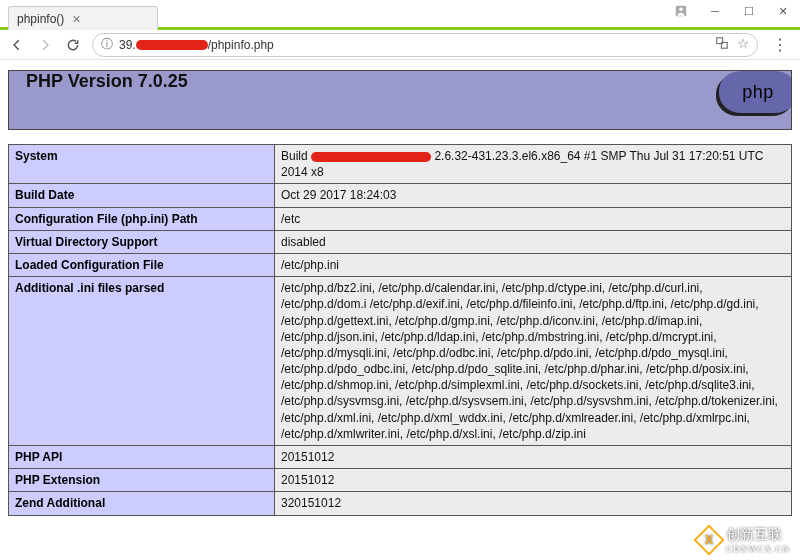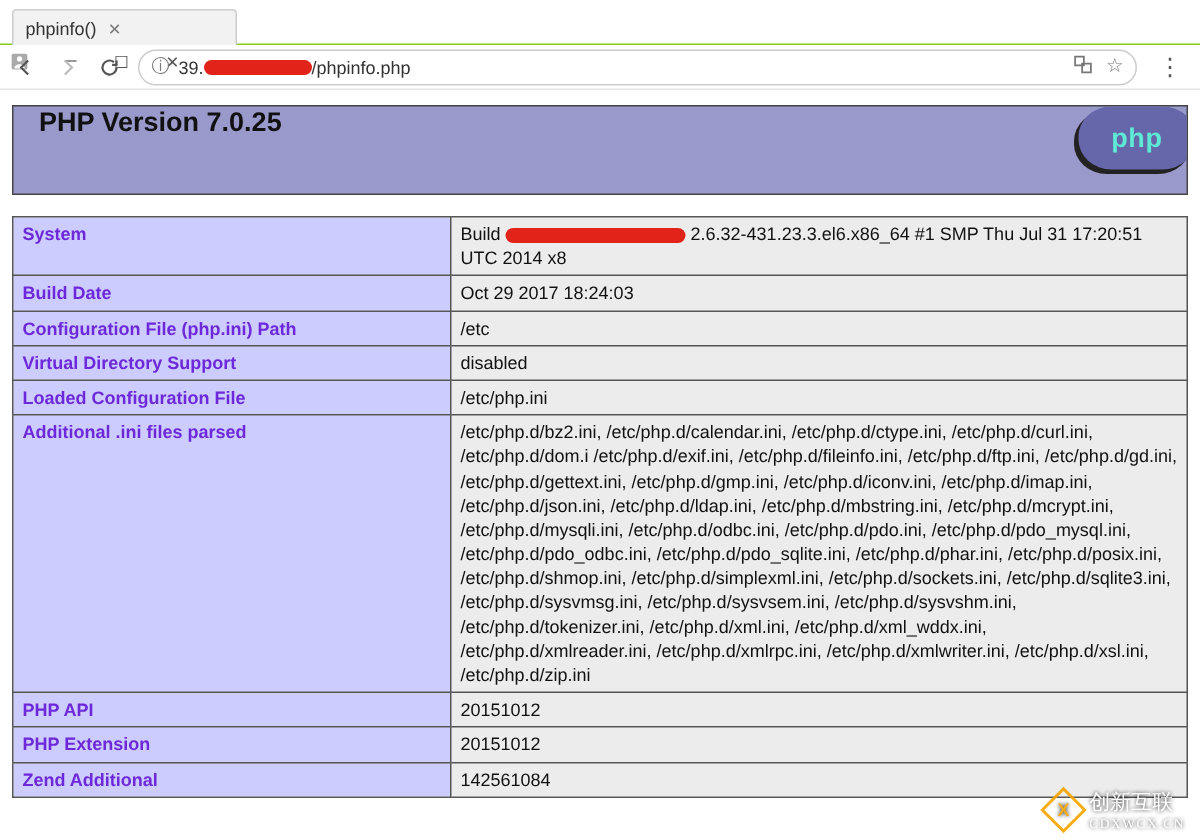--- a/index.html
+++ b/index.html
@@ -1,39 +1,39 @@
 <!DOCTYPE html>
 <html><head>
 <meta charset="utf-8">
 <style>
   * { box-sizing: border-box; margin: 0; padding: 0; }
   body { font-family: "Segoe UI", Arial, sans-serif; font-size: 12px; background: #fff; width: 800px; height: 560px; overflow: hidden; position: relative; }
-  .titlebar { height: 30px; background: #fff; display: flex; align-items: flex-start; border-bottom: 1px solid #84cc16; flex-direction: column; }
+  .titlebar { height: 30px; background: #fff; display: flex; align-items: flex-start; border-bottom: 3px solid #84cc16; }
   .tabs-region { flex: 1; display: flex; align-items: flex-end; padding-top: 6px; padding-left: 8px; }
   .tab { height: 24px; background: #f2f2f2; border: 1px solid #ccc; border-bottom: none; border-radius: 3px 3px 0 0; display: flex; align-items: center; padding: 0 8px; gap: 8px; font-size: 12px; color: #333; min-width: 150px; }
   .tab-close { font-size: 14px; color: #777; }
   .win-controls { display: flex; align-items: flex-start; }
   .win-btn { width: 34px; height: 22px; display: flex; align-items: center; justify-content: center; font-size: 11px; color: #555; }
   .avatar-btn { width: 26px; height: 22px; display: flex; align-items: center; justify-content: center; color: #888; font-size: 14px; margin-right: 4px; }
   .toolbar { height: 30px; display: flex; align-items: center; padding: 0 8px; gap: 10px; border-bottom: 1px solid #e5e5e5; }
   .nav-btn { width: 18px; height: 18px; display: flex; align-items: center; justify-content: center; color: #555; }
   .nav-btn.disabled { color: #bbb; }
   .addr-bar { flex: 1; height: 24px; border: 1px solid #ccc; border-radius: 12px; display: flex; align-items: center; padding: 0 8px; font-size: 12px; color: #333; gap: 6px; }
   .addr-icon { color: #777; font-size: 12px; }
   .redact { display: inline-block; background: #e2231a; height: 10px; border-radius: 5px; vertical-align: middle; }
   .addr-right { display: flex; gap: 8px; color: #777; }
   .star { font-size: 13px; }
   .menu-dots { font-size: 16px; color: #555; padding: 0 4px; }
   .content { padding: 10px 8px 0 8px; }
   .php-header { background: #9999cc; border: 1px solid #444; height: 60px; display: flex; align-items: flex-start; justify-content: space-between; padding: 0 14px 0 17px; overflow: hidden; }
   .php-title { font-weight: bold; font-size: 18px; color: #111; }
-  .php-logo { width: 78px; height: 42px; background: #6666aa; border-radius: 22px / 20px; display: flex; align-items: center; justify-content: center; color: #5eead4; font-weight: bold; font-size: 18px; letter-spacing: 0.5px; box-shadow: -3px 3px 0 #222; transform: translateX(20px); }
+  .php-logo { width: 78px; height: 42px; background: #6666aa; border-radius: 22px / 20px; display: flex; align-items: center; justify-content: center; color: #000000; font-weight: normal; font-size: 18px; letter-spacing: 0.5px; box-shadow: -3px 3px 0 #222; transform: translateX(20px); }
   table.php { width: 100%; border-collapse: collapse; margin-top: 14px; font-size: 12px; }
   table.php td { border: 1px solid #555; padding: 3px 6px; vertical-align: top; line-height: 1.35; }
-  td.k { background: #ccccff; font-weight: bold; width: 292px; color: #6d28d9; }
+  td.k { background: #ccccff; font-weight: bold; width: 266px; color: #000000; }
   td.v { background: #ececec; color: #111; word-break: break-word; }
   .row-redact { background: #e2231a; display: inline-block; height: 10px; border-radius: 5px; vertical-align: middle; }
   .watermark { position: absolute; right: 10px; bottom: 6px; display: flex; align-items: center; gap: 6px; color: #fff; font-size: 14px; opacity: 0.9; text-shadow: 0 0 3px #000; pointer-events: none; }
   .wm-badge { width: 22px; height: 22px; border: 2px solid #f6a500; transform: rotate(45deg); display: flex; align-items: center; justify-content: center; color: #f6a500; font-weight: bold; font-size: 12px; }
   .wm-badge span { transform: rotate(-45deg); }
   .wm-sub { font-size: 9px; display: block; letter-spacing: 1px; font-family: Liberation Serif, serif; }
 </style>
 </head>
 <body>
 
@@ -134,21 +134,21 @@
     <tr>
           <td class="k">PHP API</td>
           <td class="v">20151012</td>
         </tr>
     <tr>
           <td class="k">PHP Extension</td>
           <td class="v">20151012</td>
         </tr>
     <tr>
           <td class="k">Zend Additional</td>
-          <td class="v">142561084</td>
+          <td class="v">320151012</td>
         </tr>
 
   </tbody>
     </table>
 </div>
 
 <div class="watermark">
   <div class="wm-badge">
       <span>X</span>
     </div>

